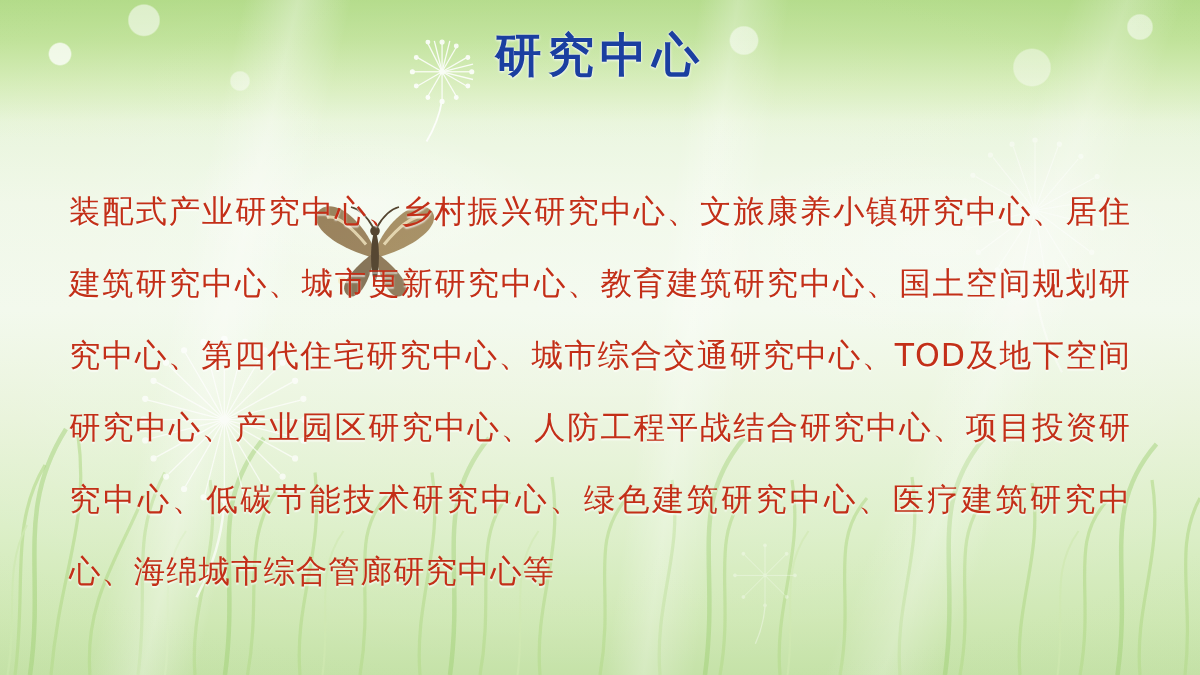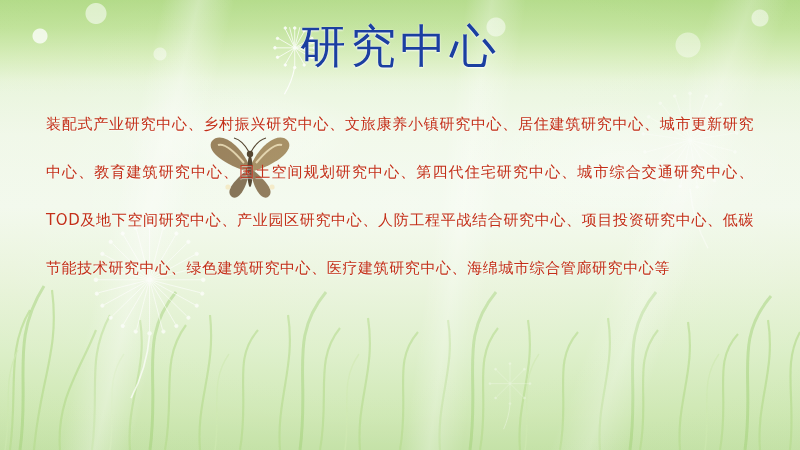--- a/index.html
+++ b/index.html
@@ -106,36 +106,36 @@
   .butterfly svg { display:block; width:100%; height:100%; }
 
   
   .title {
     position: absolute;
     top: 16px;
     left: 0;
     right: 0;
     text-align: center;
     font-family: "DejaVu Sans", "Liberation Sans", sans-serif;
-    font-size: 46px;
-    font-weight: normal;
+    font-size: 31px;
+    font-weight: bold;
     letter-spacing: 4px;
     color: #1b3fa0;
     text-shadow: 0 1px 2px rgba(255,255,255,0.85), 0 0 1px rgba(255,255,255,0.9);
     z-index: 6;
   }
   
   .body-text {
     position: absolute;
     left: 46px;
     right: 46px;
-    top: 100px;
+    top: 117px;
     z-index: 5;
     font-family: "DejaVu Sans", "Liberation Sans", sans-serif;
-    font-size: 15px;
+    font-size: 21px;
     line-height: 48px;
     letter-spacing: 0.6px;
     color: #c32f18;
     text-align: justify;
     text-align-last: left;
     text-shadow: 0 1px 1px rgba(255,255,255,0.7);
     font-weight: 500;
   }
 </style>
 </head>

